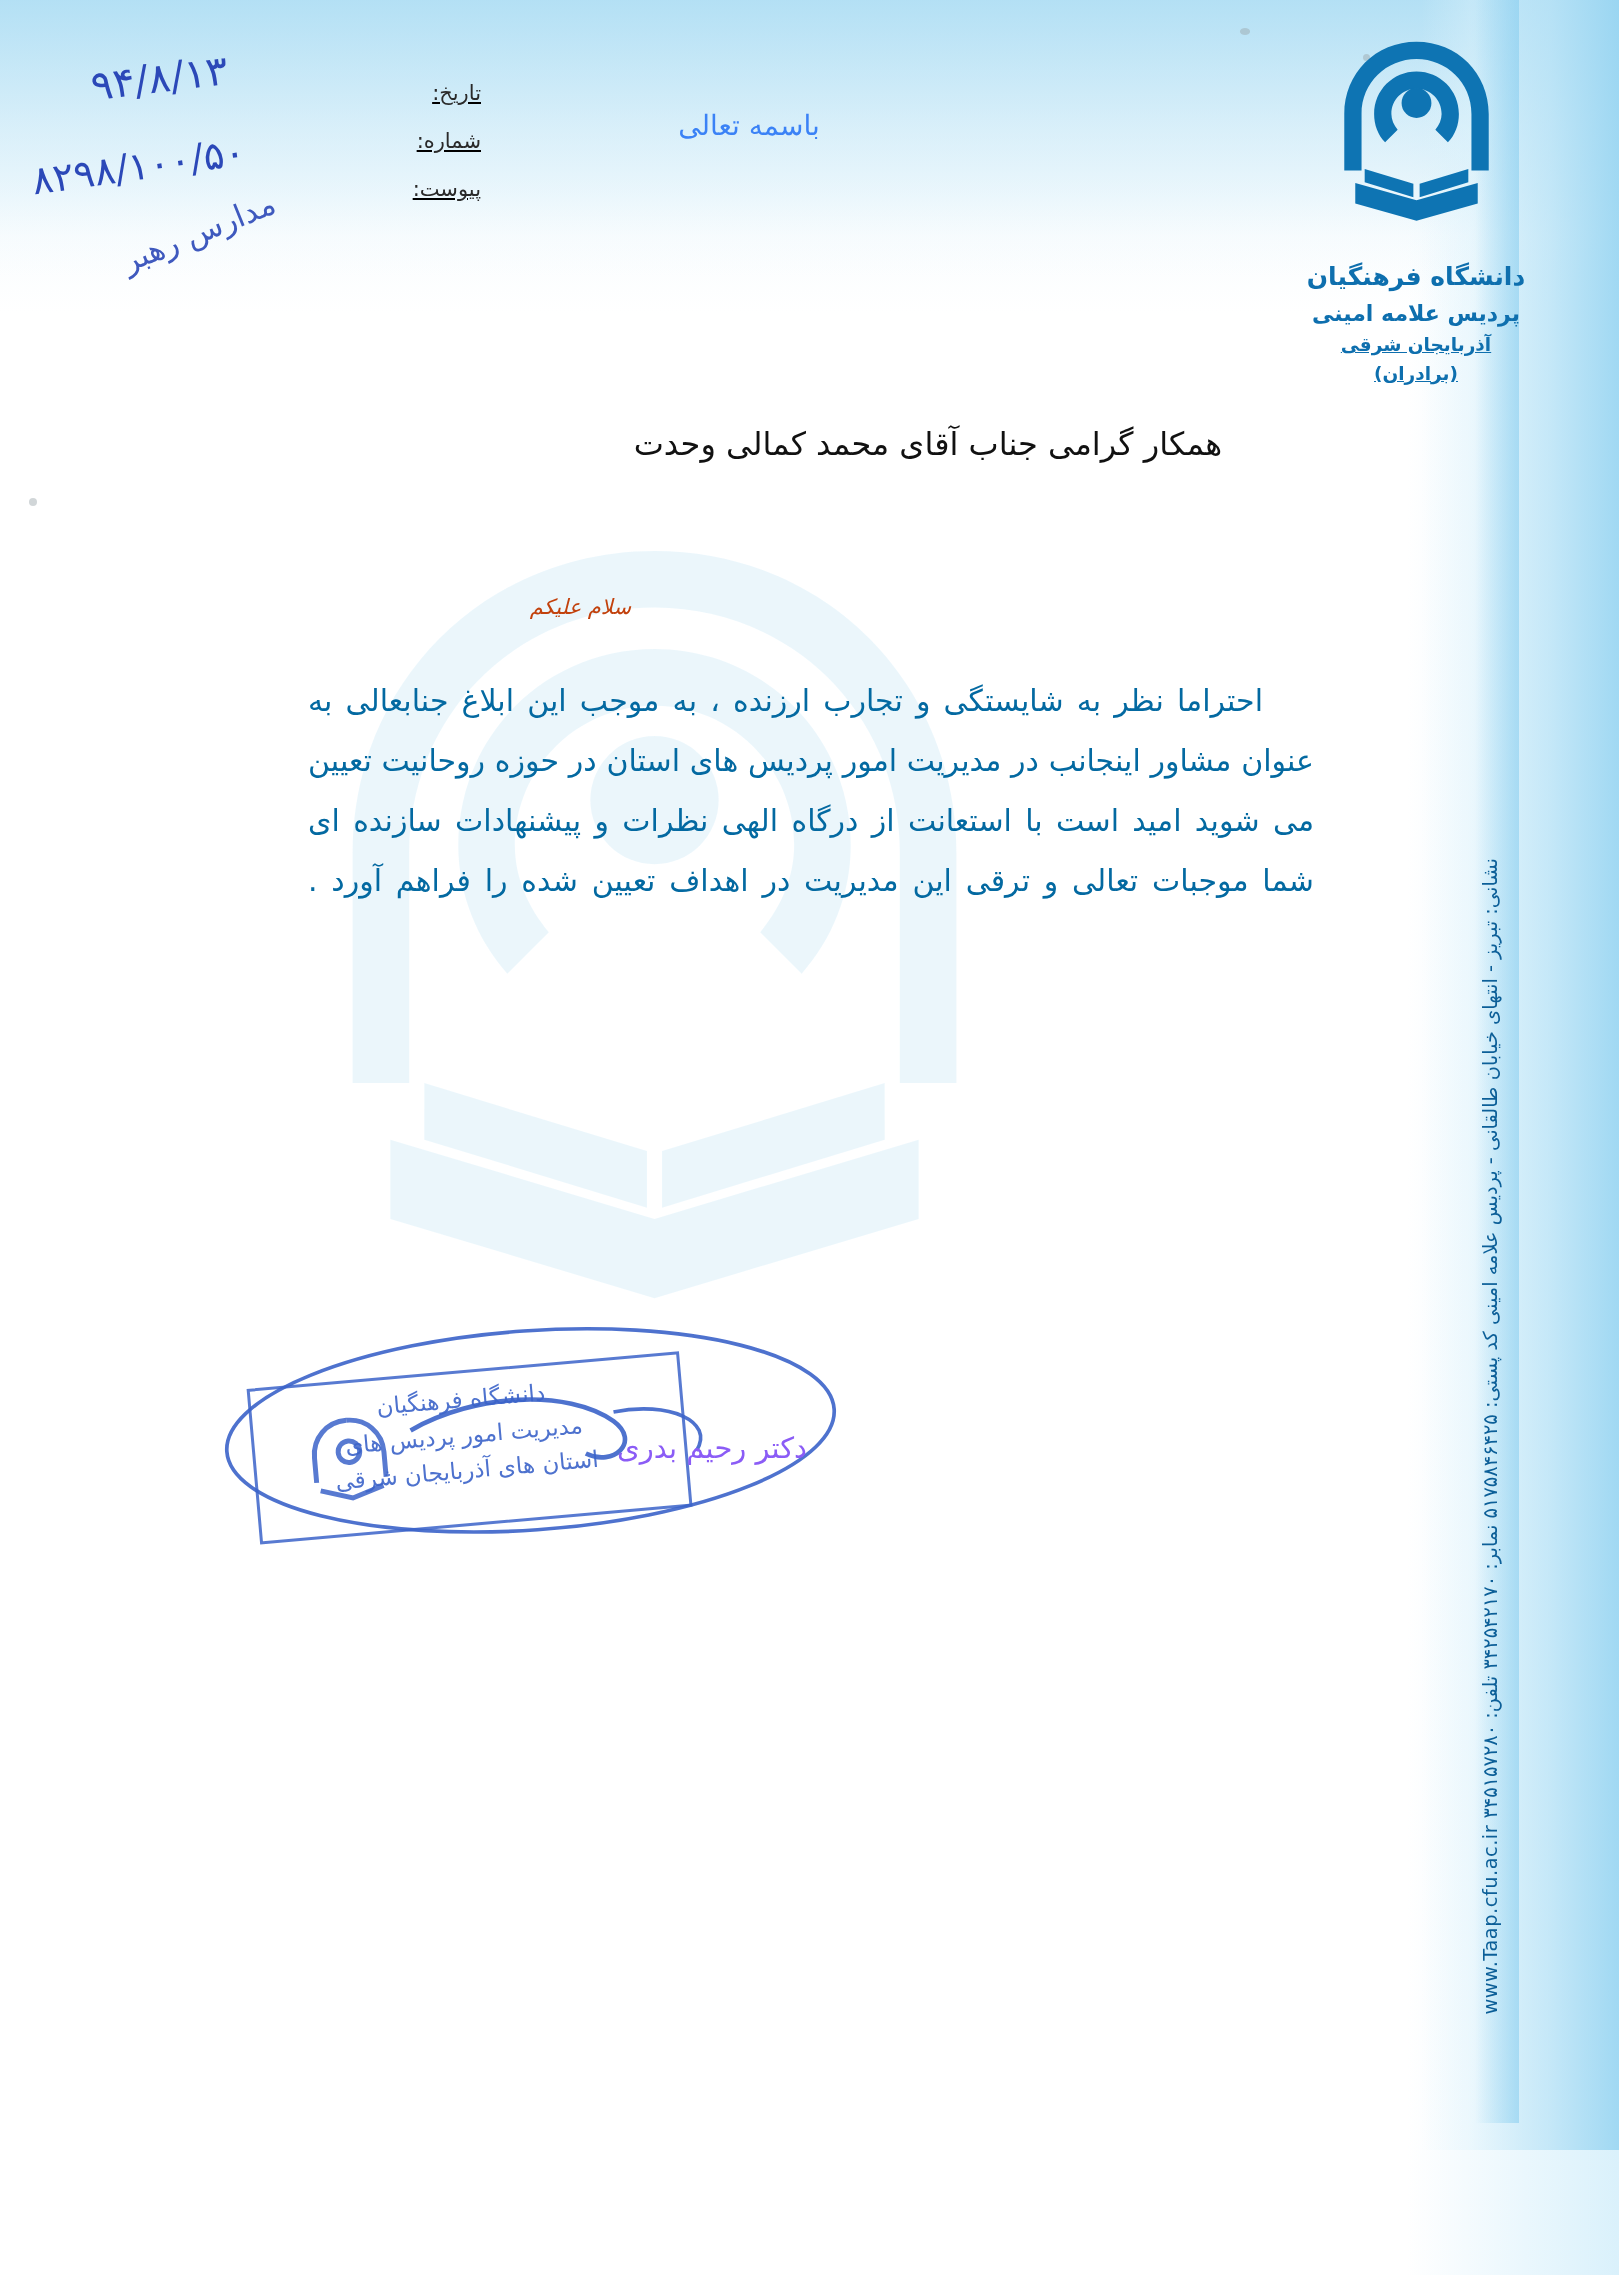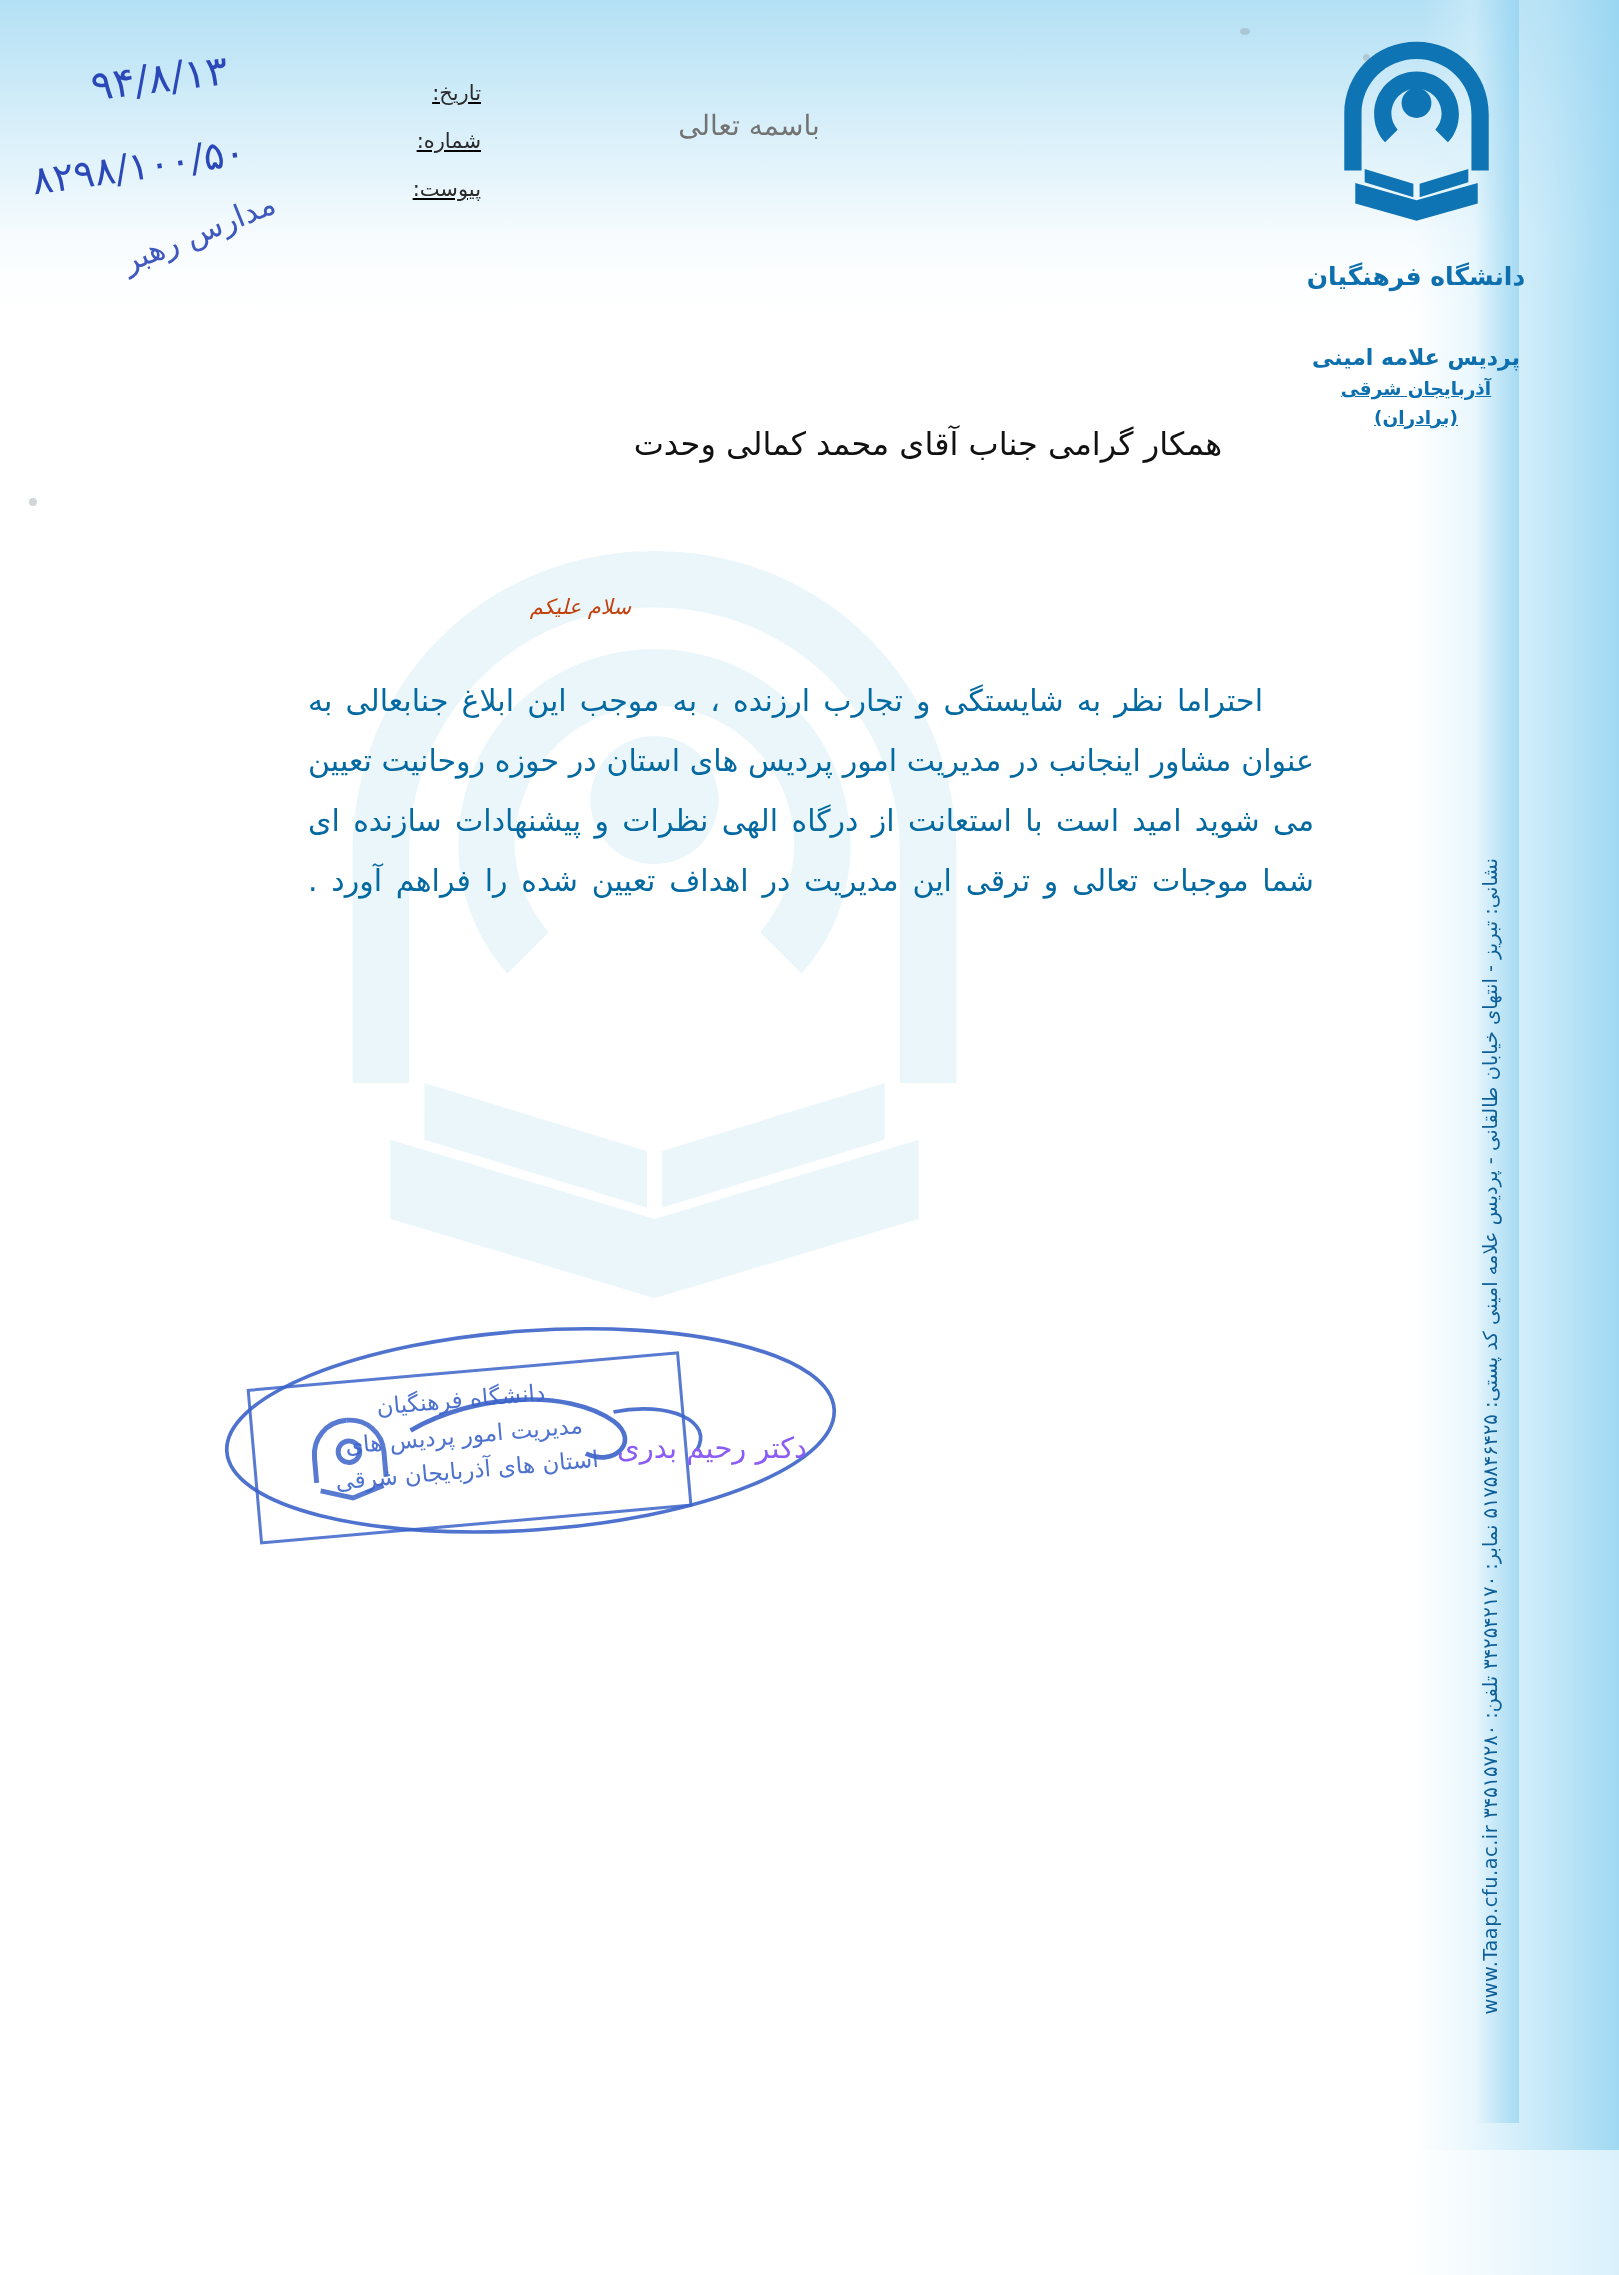--- a/index.html
+++ b/index.html
@@ -122,41 +122,41 @@
   }
 
   
   .basmala {
     position: absolute;
     top: 109px;
     left: 0;
     right: 0;
     text-align: center;
     font-size: 28px;
-    color: #737373;
+    color: #3b82f6;
     font-family: "DejaVu Serif", serif;
   }
   .basmala span { margin-right: 120px; }
 
   
   .logo-block {
     position: absolute;
     top: 37px;
     right: 83px;
     width: 240px;
     text-align: center;
   }
   .logo-mark { width: 157px; height: 212px; margin: 0 auto; display: block; }
   .logo-text {
     margin-top: 9.2px;
     color: #0e6fae;
     line-height: 1.55;
   }
   .logo-text .l1 { font-size: 25px; font-weight: bold; letter-spacing: 0.9px; }
-  .logo-text .l2 { font-size: 22px; font-weight: bold; margin-top: 44px; }
+  .logo-text .l2 { font-size: 22px; font-weight: bold; }
   .logo-text .l3 { font-size: 18.5px; font-weight: bold; text-decoration: underline; }
 
   
   .vert-contact {
     position: absolute;
     right: 109px;
     top: 858px;
     writing-mode: vertical-rl;
     transform: rotate(180deg);
     color: #0c5f98;

